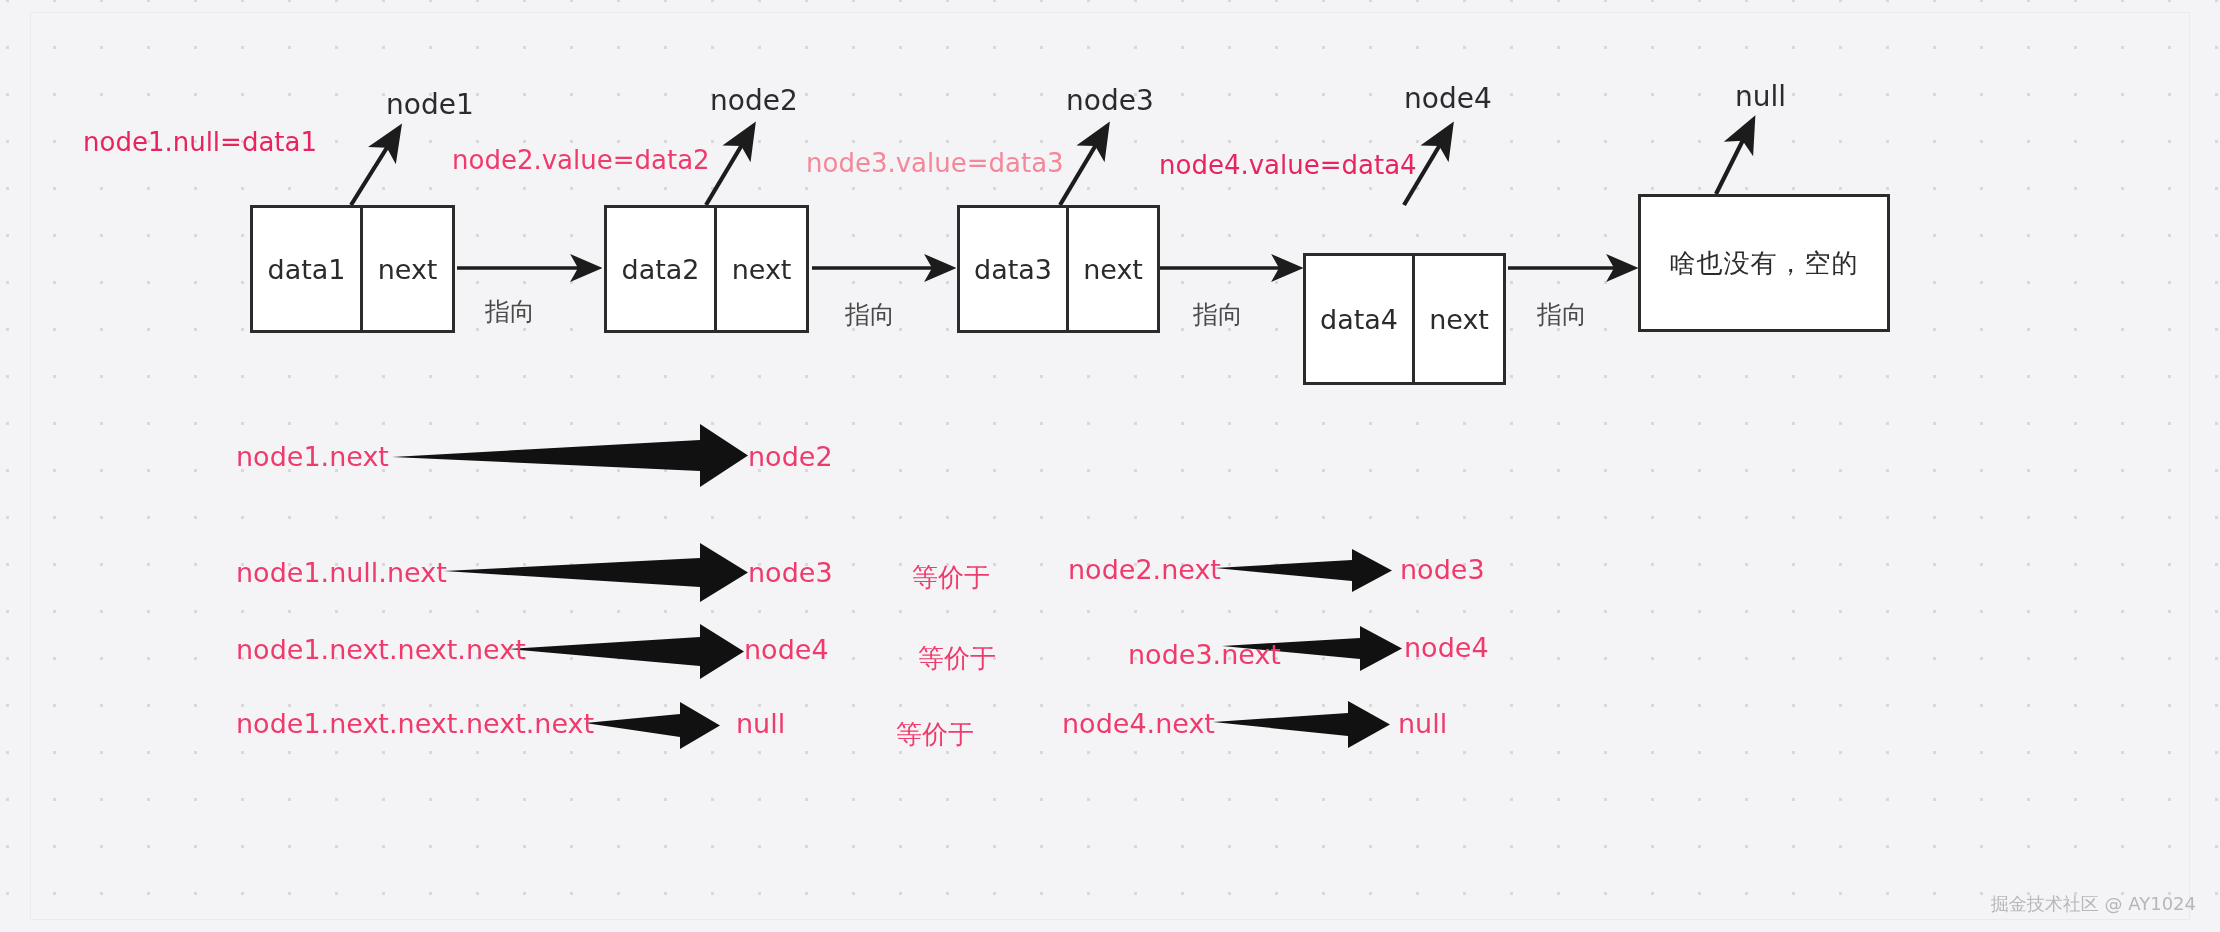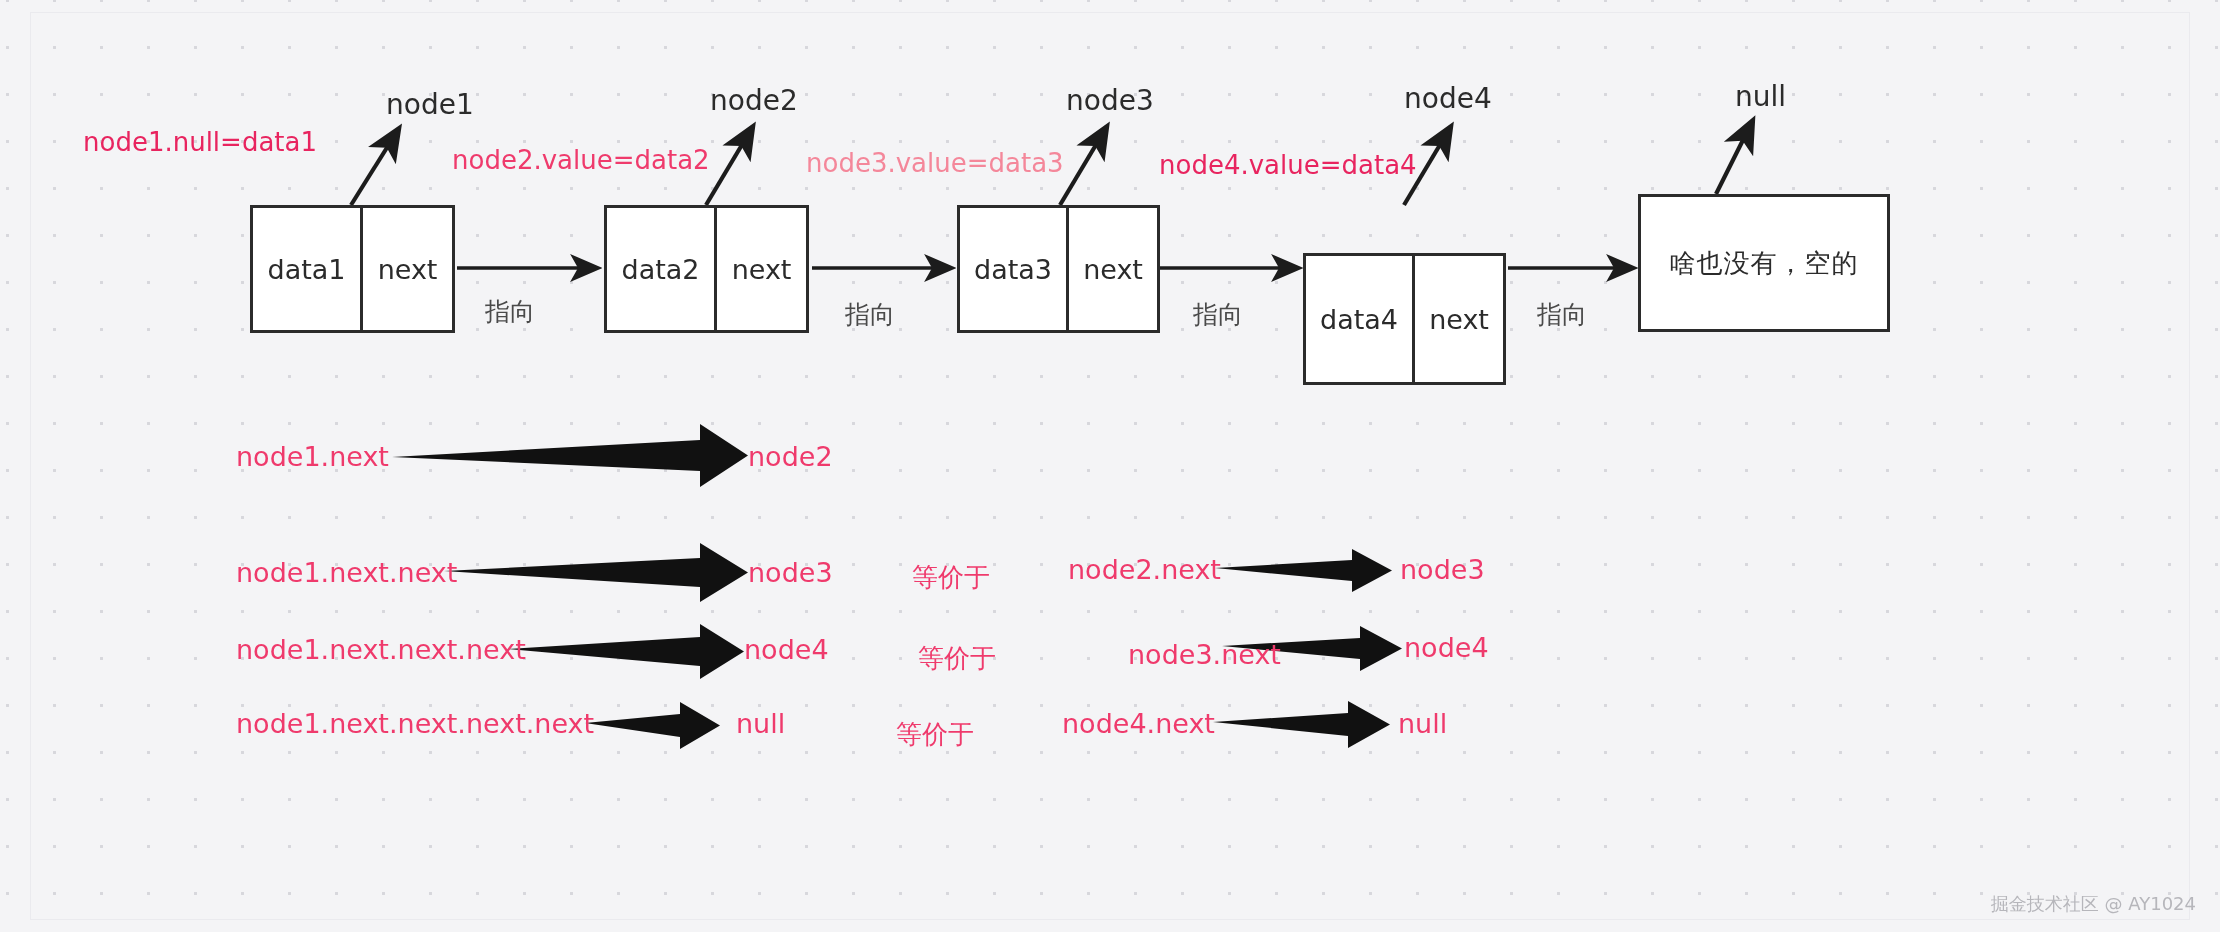--- a/index.html
+++ b/index.html
@@ -179,21 +179,21 @@
   <div class="lbl value-note" style="left:1159px; top:150px; color:#e8245f;">node4.value=data4</div>
 
   <div class="lbl pointer-note" style="left:485px; top:295px;">指向</div>
   <div class="lbl pointer-note" style="left:845px; top:298px;">指向</div>
   <div class="lbl pointer-note" style="left:1193px; top:298px;">指向</div>
   <div class="lbl pointer-note" style="left:1537px; top:298px;">指向</div>
 
   <div class="lbl expr" style="left:236px; top:441px; color:#ef3a6c;">node1.next</div>
   <div class="lbl expr" style="left:748px; top:441px; color:#ef3a6c;">node2</div>
 
-  <div class="lbl expr" style="left:236px; top:557px; color:#ef3a6c;">node1.next.next</div>
+  <div class="lbl expr" style="left:236px; top:557px; color:#ef3a6c;">node1.null.next</div>
   <div class="lbl expr" style="left:748px; top:557px; color:#ef3a6c;">node3</div>
   <div class="lbl equiv" style="left:912px; top:560px; color:#ef3a6c;">等价于</div>
   <div class="lbl expr" style="left:1068px; top:554px; color:#ef3a6c;">node2.next</div>
   <div class="lbl expr" style="left:1400px; top:554px; color:#ef3a6c;">node3</div>
 
   <div class="lbl expr" style="left:236px; top:634px; color:#ef3a6c;">node1.next.next.next</div>
   <div class="lbl expr" style="left:744px; top:634px; color:#ef3a6c;">node4</div>
   <div class="lbl equiv" style="left:918px; top:641px; color:#ef3a6c;">等价于</div>
   <div class="lbl expr" style="left:1128px; top:632px; color:#ef3a6c;margin-top:7px;">node3.next</div>
   <div class="lbl expr" style="left:1404px; top:632px; color:#ef3a6c;">node4</div>

